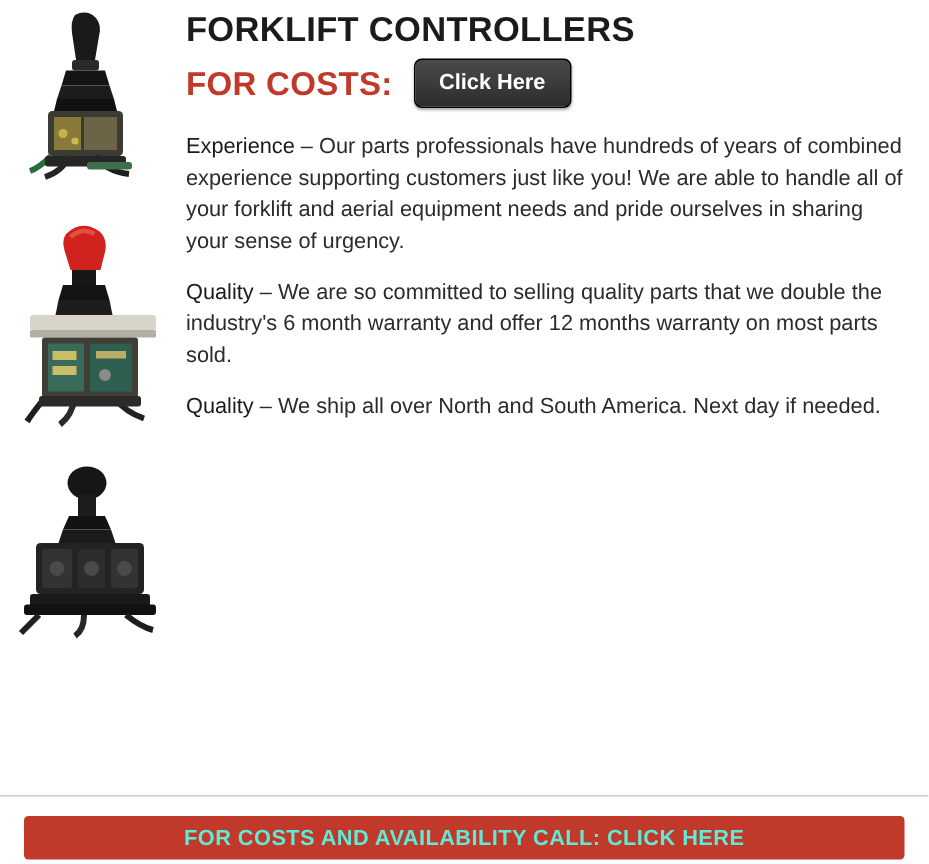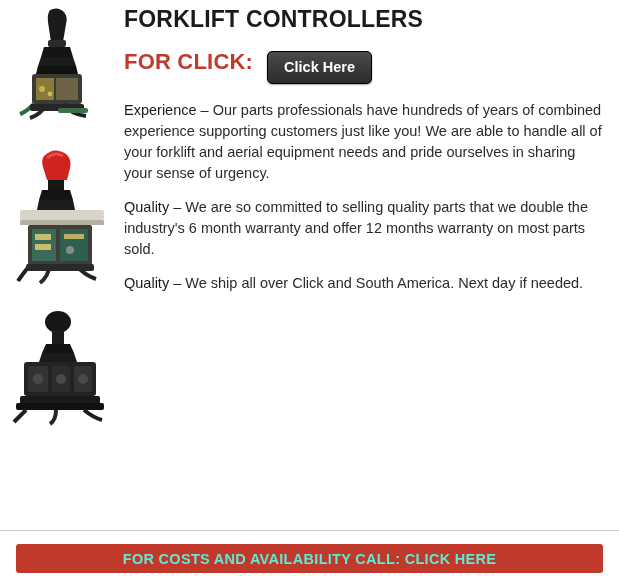--- a/index.html
+++ b/index.html
@@ -73,21 +73,20 @@
     background: linear-gradient(#4a4a4a, #2c2c2c);
     border: 1px solid #000;
     border-radius: 5px;
     color: #ffffff;
     font-size: 14.5px;
     font-weight: bold;
     padding: 7px 16px 8px 16px;
     text-decoration: none;
     box-shadow: 0 1px 2px rgba(0,0,0,0.35);
     cursor: pointer;
-    margin-top: 12px;
   }
   .feature {
     font-size: 14.5px;
     line-height: 21px;
     color: #2b2b2b;
     margin: 0 0 13px 0;
   }
   .feature .fname {
     font-weight: normal;
     color: #1b1b1b;
@@ -208,35 +207,35 @@
       </div>
 
     </div>
 
     <div class="main">
 
       <h1 class="title">FORKLIFT CONTROLLERS</h1>
 
 
       <div class="prices-row">
-        <span class="prices-label">FOR CLICK:</span>
+        <span class="prices-label">FOR COSTS:</span>
         <a class="click-here-btn" href="#">Click Here</a>
       </div>
 
       <p class="feature">
         <span class="fname">Experience</span><span> – Our parts professionals have hundreds of years of combined experience supporting customers just like you!  We are able to handle all of your forklift and aerial equipment needs and pride ourselves in sharing your sense of urgency.</span>
       </p>
 
 
       <p class="feature">
         <span class="fname">Quality</span><span> – We are so committed to selling quality parts that we double the industry's 6 month warranty and offer 12 months warranty on most parts sold.</span>
       </p>
 
       <p class="feature">
-        <span class="fname">Quality</span><span> – We ship all over Click and South America.  Next day if needed.</span>
+        <span class="fname">Quality</span><span> – We ship all over North and South America.  Next day if needed.</span>
       </p>
 
 
     </div>
   </div>
 
   <div class="divider"></div>
 
   <div class="cta-bar">FOR COSTS AND AVAILABILITY CALL: CLICK HERE</div>
 

